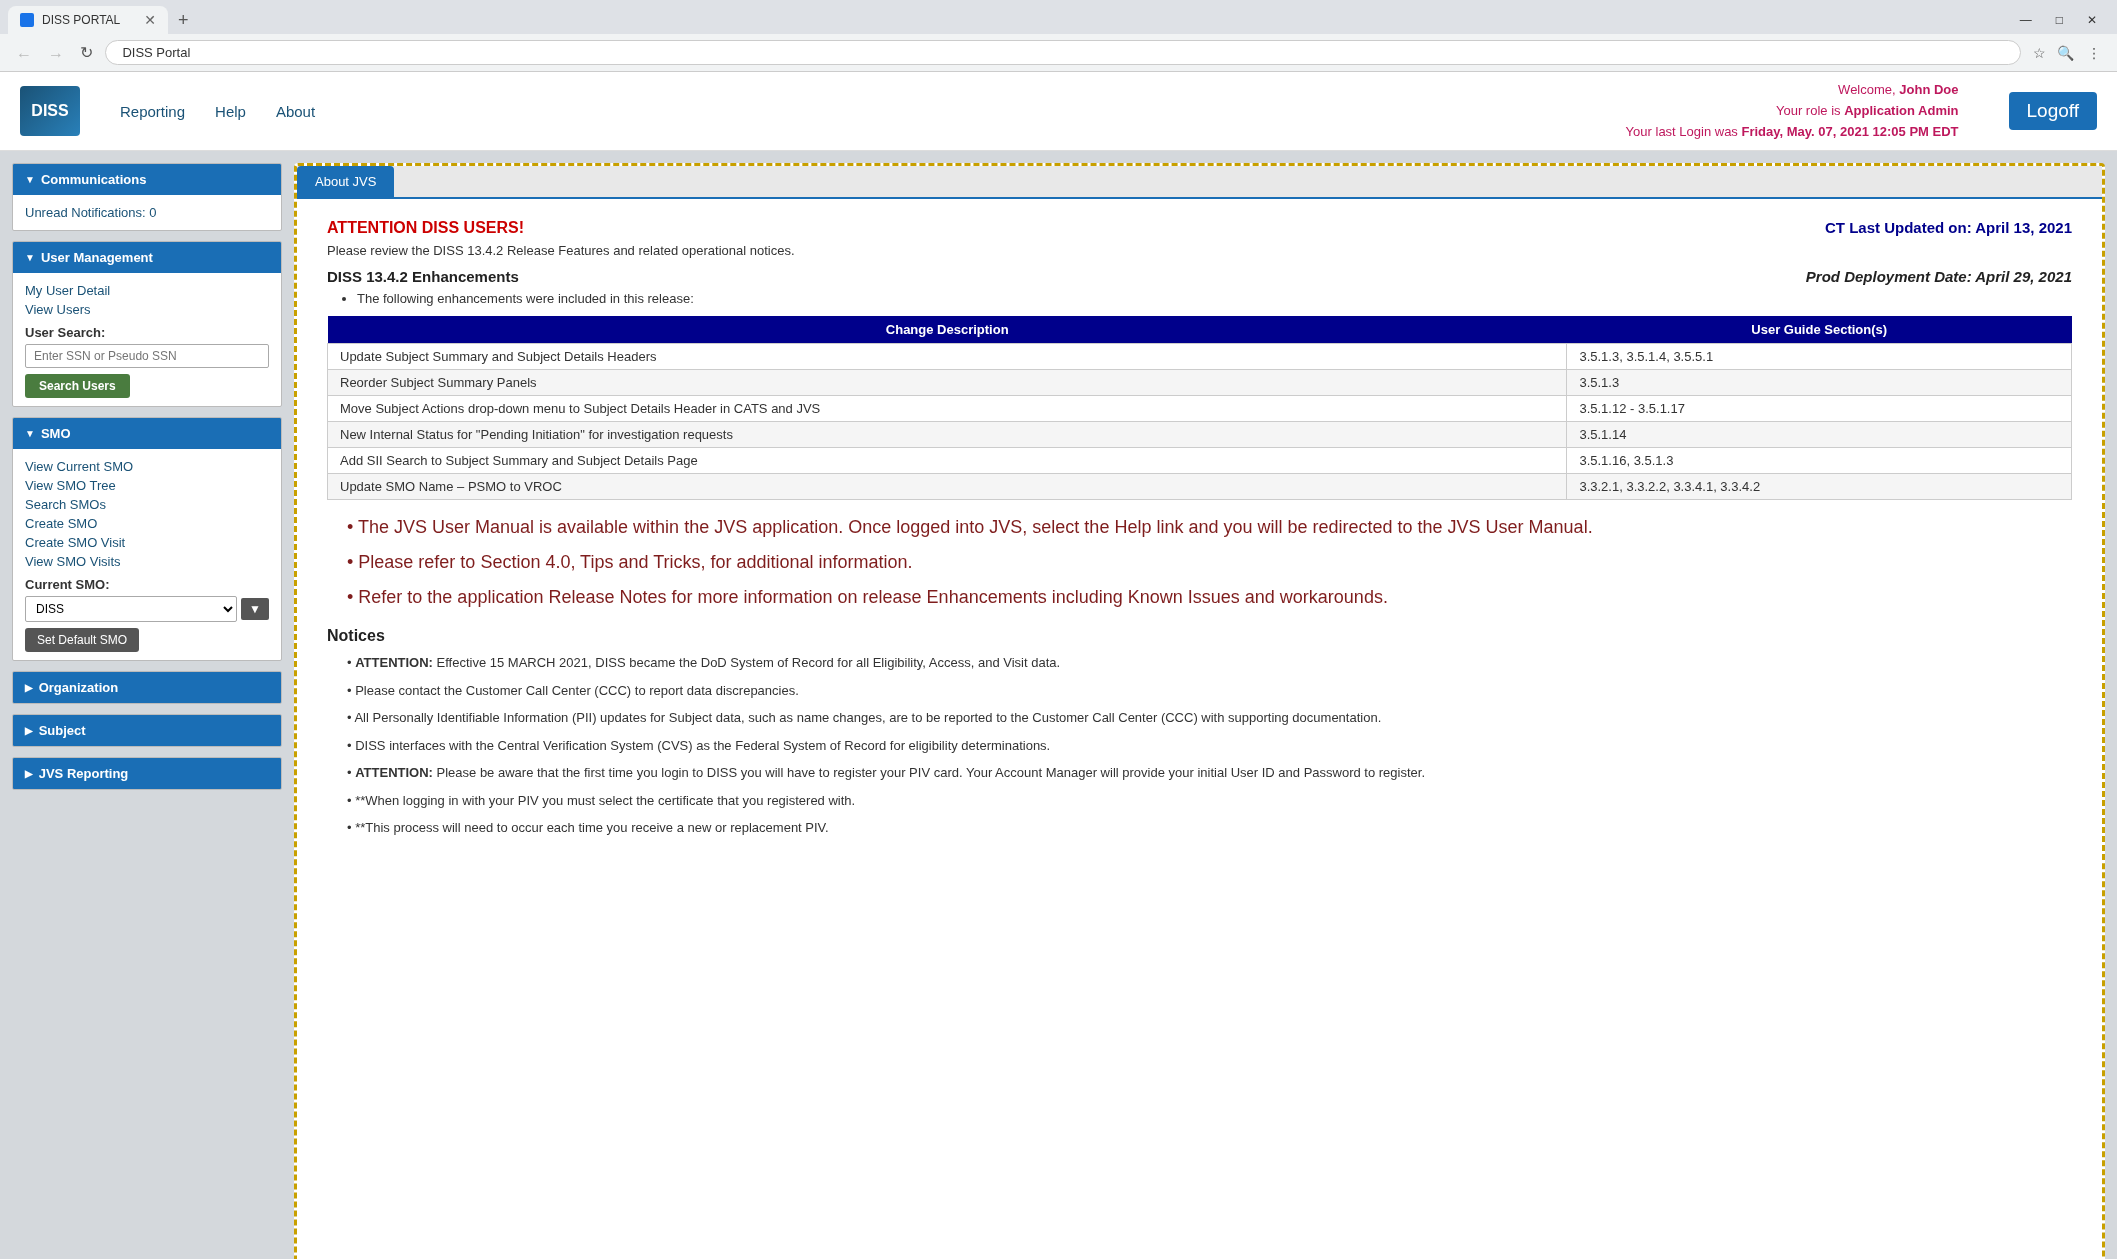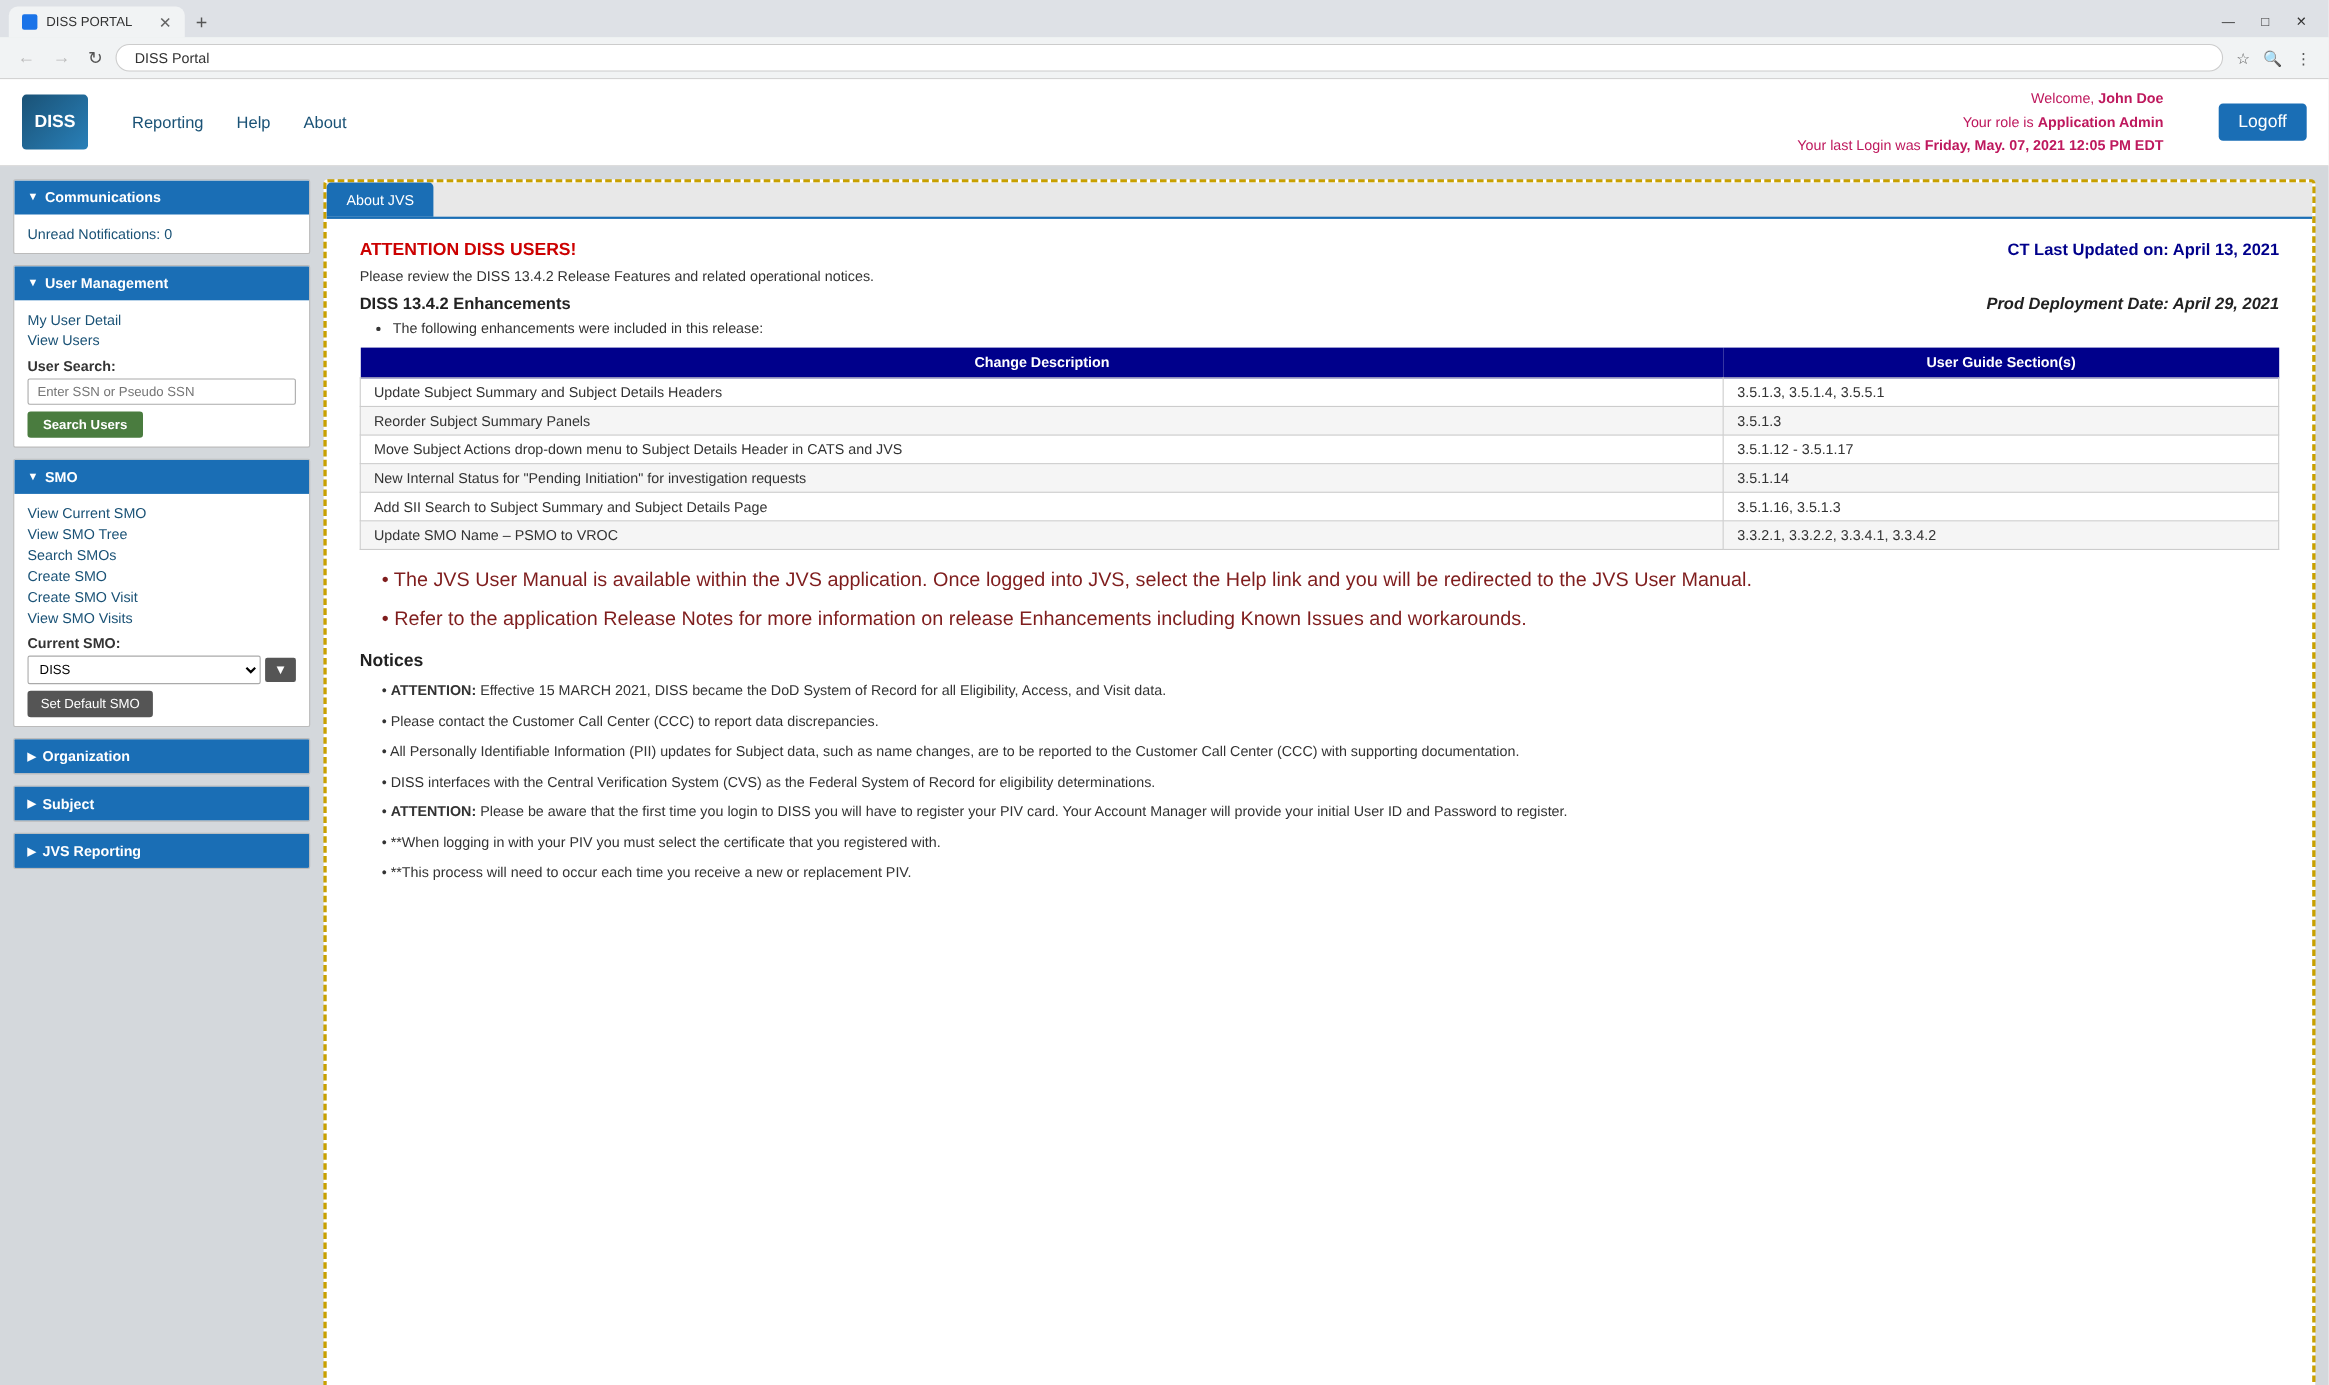--- a/index.html
+++ b/index.html
@@ -142,21 +142,21 @@
       font-size: 13px;
       color: #be185d;
       line-height: 1.6;
     }
     .logoff-btn {
       background: #1a6eb5;
       color: white;
       border: none;
       padding: 8px 18px;
       border-radius: 4px;
-      font-size: 16px;
+      font-size: 19px;
       cursor: pointer;
       margin-left: 20px;
     }
 
     
     .main-layout {
       display: flex;
       min-height: calc(100vh - 130px);
       gap: 0;
       padding: 12px;
@@ -536,20 +536,21 @@
             </tr>
             <tr>
               <td>Update SMO Name – PSMO to VROC</td>
               <td>3.3.2.1, 3.3.2.2, 3.3.4.1, 3.3.4.2</td>
             </tr>
           </tbody>
       </table>
 
       <div id="bullet-items-container">
           <div class="bullet-item">The JVS User Manual is available within the JVS application. Once logged into JVS, select the Help link and you will be redirected to the JVS User Manual.</div>
+          <div class="bullet-item">Please refer to Section 4.0, Tips and Tricks, for additional information.</div>
           <div class="bullet-item">Refer to the application Release Notes for more information on release Enhancements including Known Issues and workarounds.</div>
         </div>
 
       <div class="notices-heading">Notices</div>
       <div id="notices-container">
           <div class="notice-item"><strong>ATTENTION:</strong><span> Effective 15 MARCH 2021, DISS became the DoD System of Record for all Eligibility, Access, and Visit data.</span></div>
           <div class="notice-item"><span>Please contact the Customer Call Center (CCC) to report data discrepancies.</span></div>
           <div class="notice-item"><span>All Personally Identifiable Information (PII) updates for Subject data, such as name changes, are to be reported to the Customer Call Center (CCC) with supporting documentation.</span></div>
           <div class="notice-item"><span>DISS interfaces with the Central Verification System (CVS) as the Federal System of Record for eligibility determinations.</span></div>
           <div class="notice-item"><strong>ATTENTION:</strong><span> Please be aware that the first time you login to DISS you will have to register your PIV card. Your Account Manager will provide your initial User ID and Password to register.</span></div>

